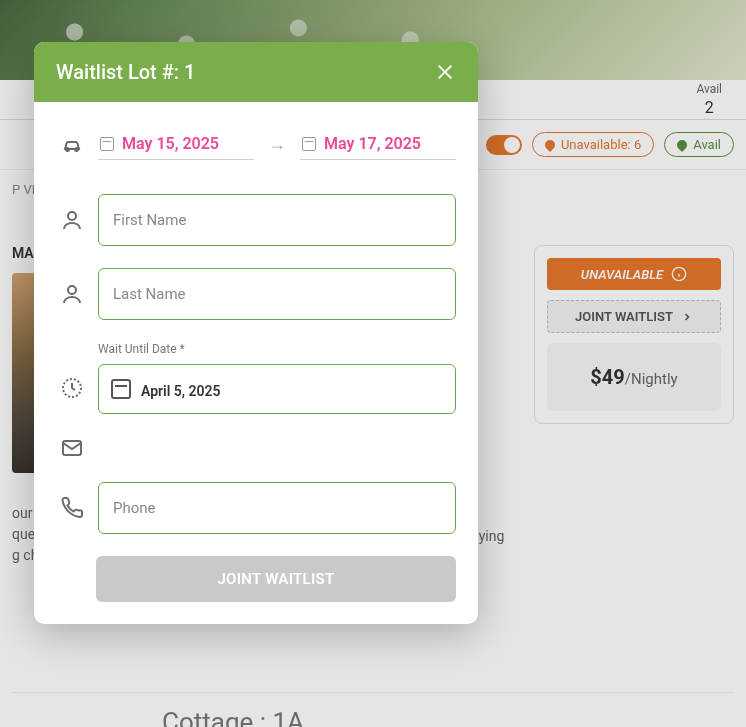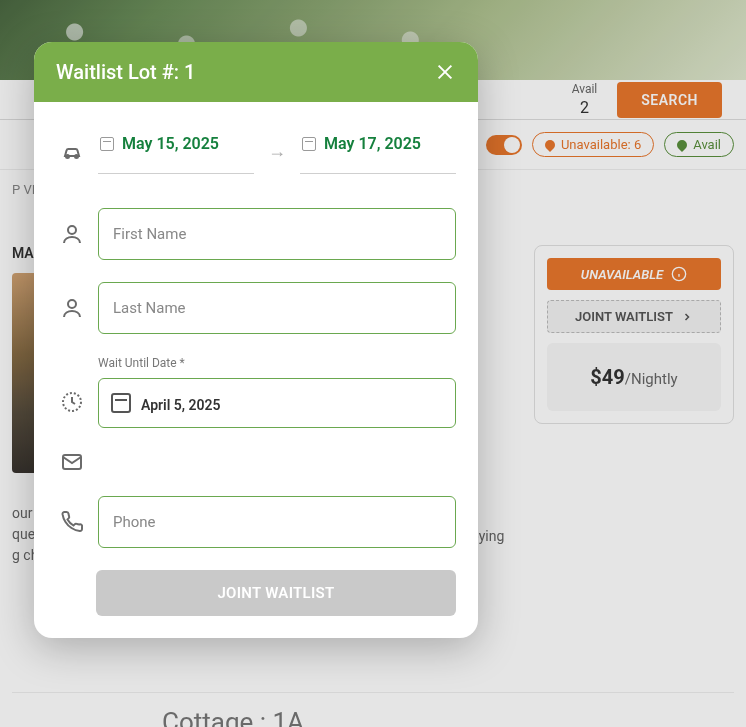--- a/index.html
+++ b/index.html
@@ -94,21 +94,21 @@
     font-size: 26px; color: #777; font-weight: 400;
   }
 
   
   .modal-backdrop {
     position: absolute; inset: 0; background: rgba(0,0,0,0.1);
     display: flex; align-items: flex-start; justify-content: flex-start;
   }
   .modal {
     margin-top: 42px; margin-left: 34px;
-    width: 444px; background: #fff; border-radius: 18px;
+    width: 444px; background: #fff; border-radius: 10px;
     box-shadow: 0 10px 40px rgba(0,0,0,.25);
     overflow: hidden;
   }
   .modal-header {
     background: #7aae4a; color: #fff; padding: 18px 22px;
     display: flex; align-items: center; justify-content: space-between;
   }
   .modal-header h2 { font-size: 20px; font-weight: 500; }
   .close-x { width: 22px; height: 22px; position: relative; cursor: pointer; }
   .close-x::before, .close-x::after {
@@ -119,22 +119,22 @@
   .close-x::after  { transform: translate(-50%,-50%) rotate(-45deg); }
 
   .modal-body { padding: 26px 22px 22px 22px; }
 
   .date-row {
     display: flex; align-items: center; gap: 14px; margin-bottom: 34px; padding-left: 4px;
   }
   .date-row .car-icon, .row-icon { width: 24px; color: #6b6b6b; flex-shrink:0; }
   .date-field {
     display: flex; align-items: center; gap: 8px;
-    border-bottom: 1px solid #cfcfcf; padding: 6px 4px 20px 2px; flex: 1;
-    font-size: 16px; color: #15803d; font-weight: 600;
+    border-bottom: 1px solid #cfcfcf; padding: 6px 4px 6px 2px; flex: 1;
+    font-size: 16px; color: #ec4899; font-weight: 600;
   }
   .date-field .cal { width: 14px; height: 14px; border: 1.5px solid #9a9a9a; border-radius: 2px; position:relative; flex-shrink:0;}
   .date-field .cal::before { content:""; position:absolute; top:3px; left:2px; right:2px; height:1px; background:#9a9a9a;}
   .arrow-right { color: #aaa; font-size: 18px; }
 
   .form-row {
     display: flex; align-items: center; gap: 14px; margin-bottom: 22px; padding-left: 4px;
   }
   .input-outline {
     flex: 1; border: 1.5px solid #6aa84f; border-radius: 6px; padding: 16px 14px;
@@ -171,21 +171,20 @@
 <body>
 
 <div class="bg-top"></div>
 
 <div class="searchbar">
   <div style="flex:1"></div>
   <div class="nights">
     <div>Avail</div>
     <div class="val">2</div>
   </div>
-  <button class="search-btn">SEARCH</button>
 </div>
 
 <div class="filterbar">
   <div style="flex:1"></div>
   <span style="color:#888">results</span>
   <div class="toggle"></div>
   <span class="chip chip-unavail">
     <span class="pin orange"></span>
     <span>Unavailable: 6</span>
   </span>

